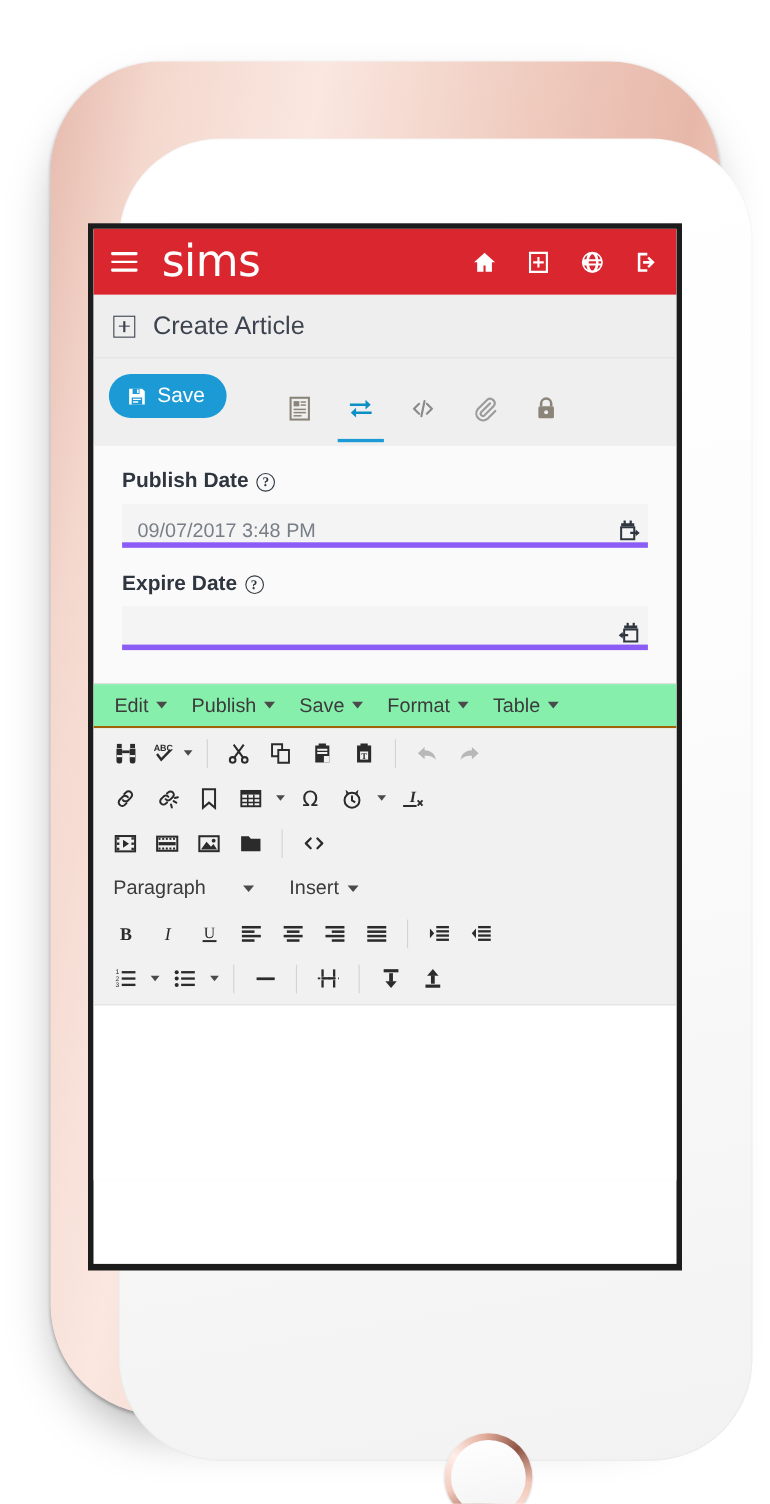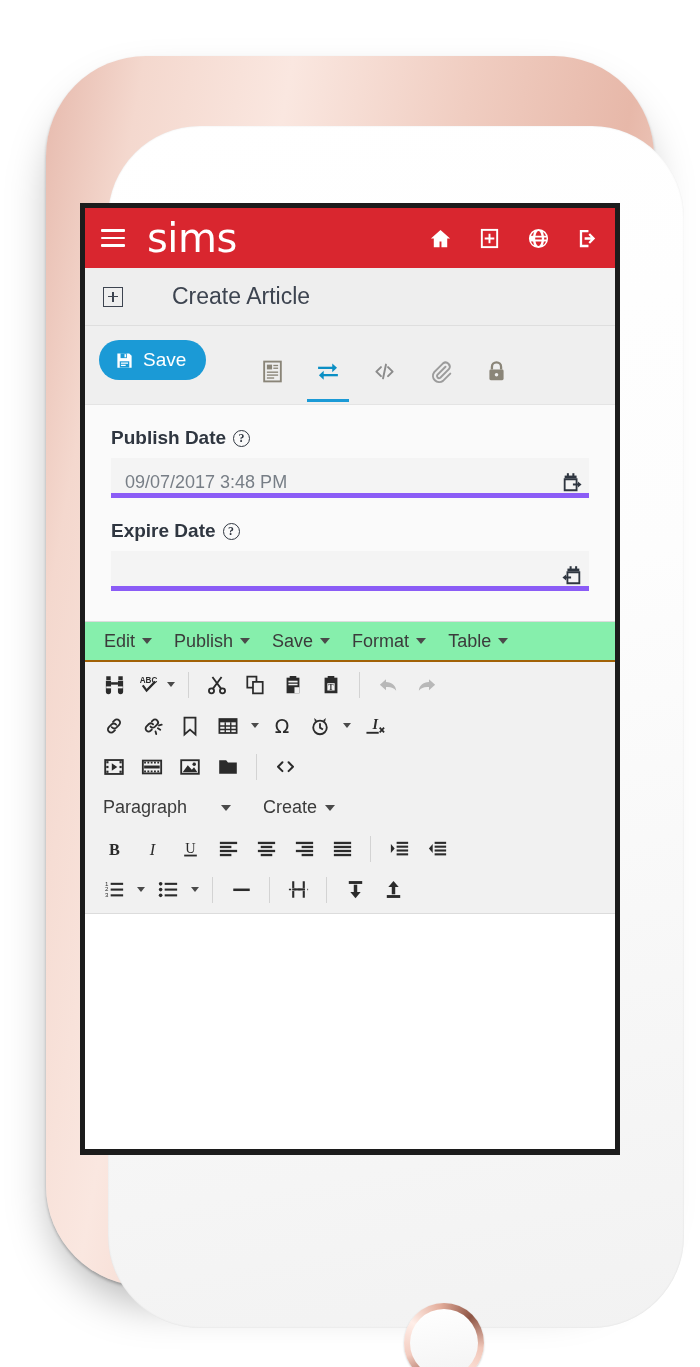--- a/index.html
+++ b/index.html
@@ -97,21 +97,20 @@
   }
   #header-icons{ margin-left:auto; display:flex; align-items:center; gap:26px; }
   .hicon{ width:23px; height:23px; display:block; cursor:pointer;}
   .hicon svg{ display:block; width:100%; height:100%; fill:#fff;}
 
   
   #page-title-bar{
     height:58px; background:#eeeeee;
     display:flex; align-items:center; padding:0 18px;
     border-bottom:1px solid #dedede;
-    gap:33px;
   }
   .boxplus{
     width:20px; height:20px; border:1.6px solid #3d4450;
     position:relative; flex:0 0 auto;
   }
   .boxplus::before,.boxplus::after{
     content:""; position:absolute; background:#3d4450;
   }
   .boxplus::before{ left:4px; top:8.2px; width:10px; height:1.8px;}
   .boxplus::after{ top:4px; left:8.2px; height:10px; width:1.8px;}
@@ -579,21 +578,21 @@
           </svg>
         </span>
       </div>
 
       <div class="trow">
         <span class="listbox">
           <span class="lb-label">Paragraph</span>
           <span class="caret"></span>
         </span>
         <span class="listbox compact" style="margin-left:18px;">
-          <span class="lb-label">Create</span>
+          <span class="lb-label">Insert</span>
           <span class="caret"></span>
         </span>
       </div>
 
       <div class="trow">
         <span class="tbtn">
           <svg width="23" height="23" viewBox="0 0 24 24">
             <text x="12" y="18.4" font-size="17" font-family="Liberation Serif, serif" font-weight="bold" text-anchor="middle" fill="#2b2b2b">B</text>
           </svg>
         </span>

